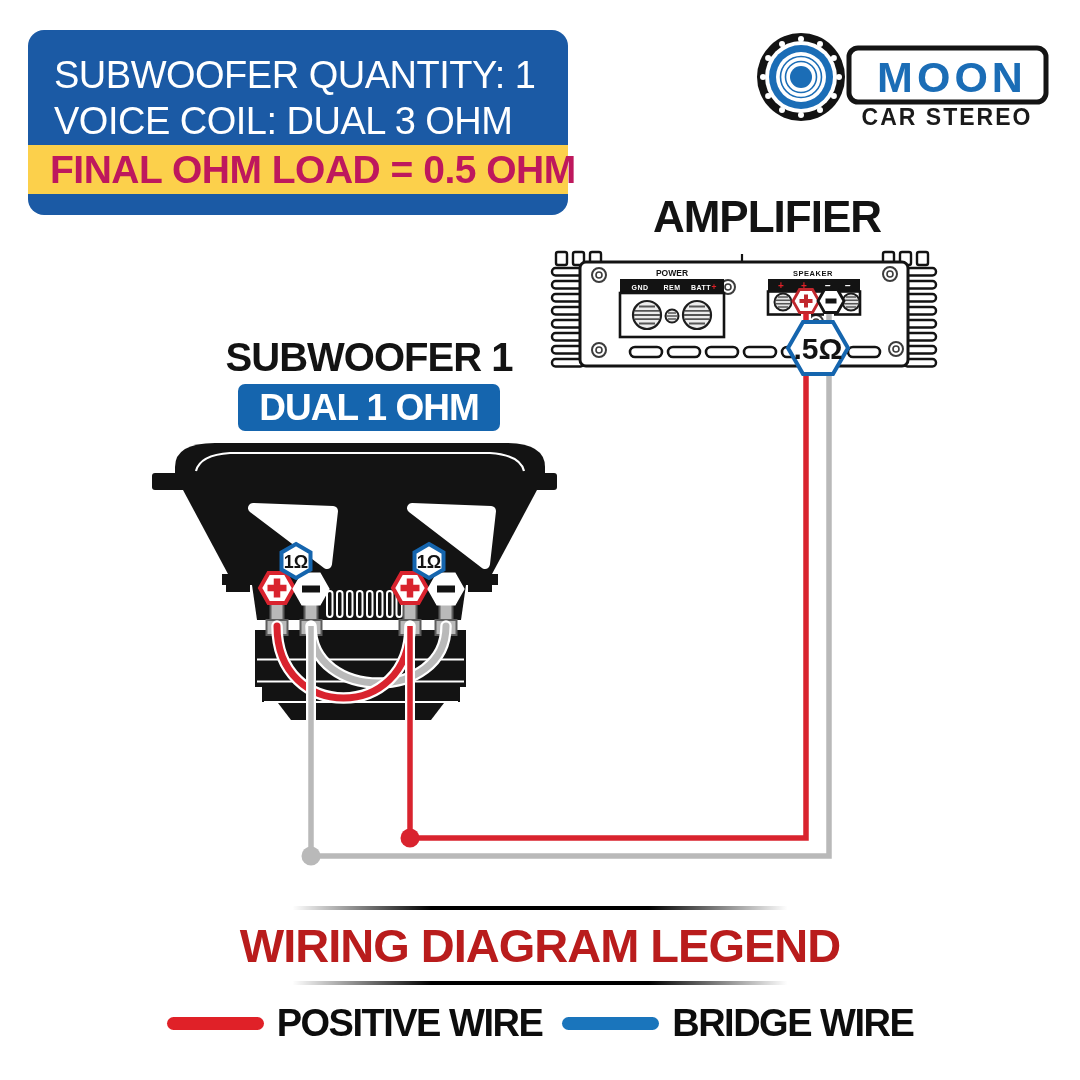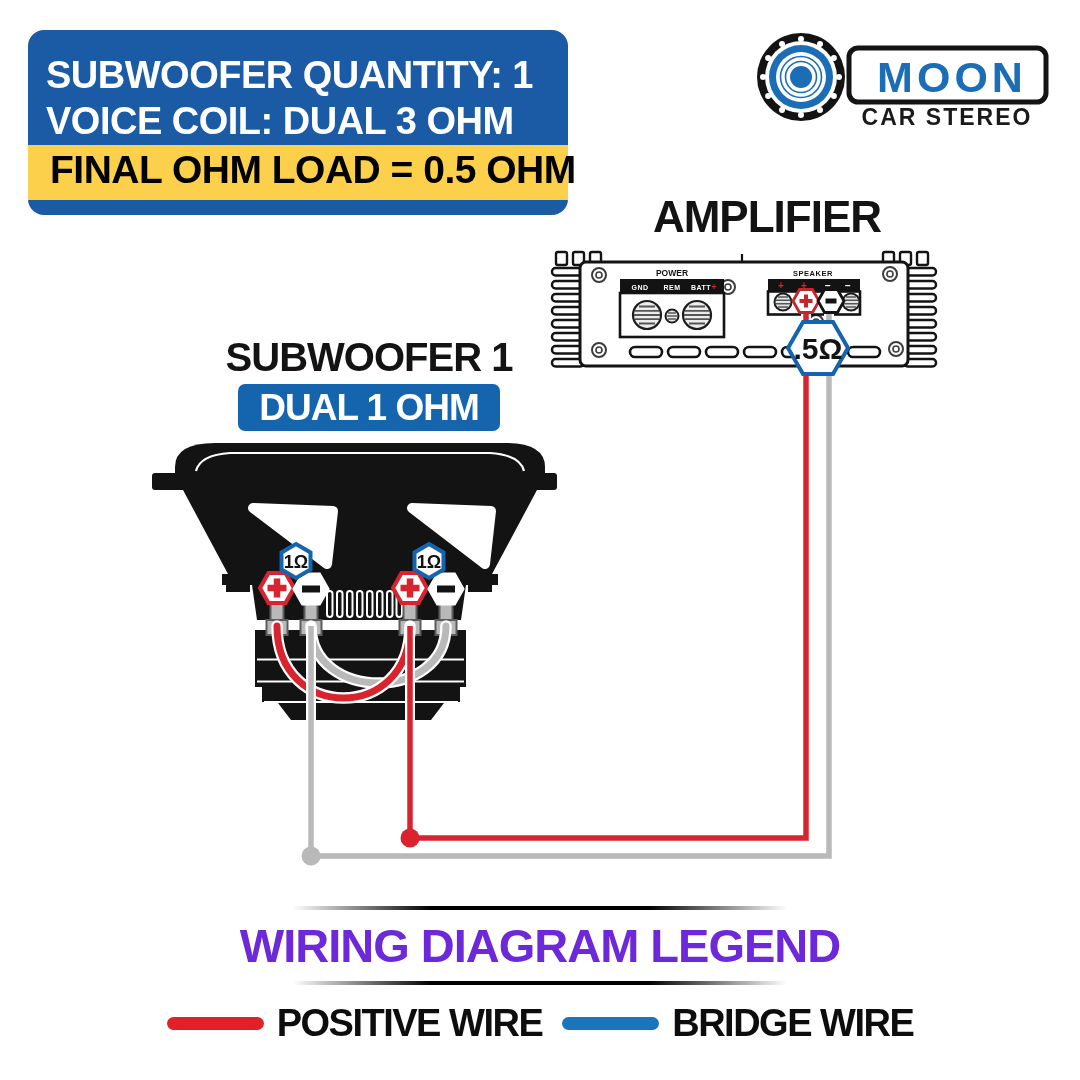--- a/index.html
+++ b/index.html
@@ -3,35 +3,35 @@
 <meta charset="utf-8">
 <style>
   html,body{margin:0;padding:0;background:#fff;}
   #page{position:relative;width:1080px;height:1080px;background:#fff;overflow:hidden;
         font-family:"Liberation Sans",sans-serif;}
   svg text{font-family:"Liberation Sans",sans-serif;}
 
   
   .info-box{position:absolute;left:28px;top:30px;width:540px;height:185px;
             background:#1b5aa5;border-radius:16px;}
-  .info-line{color:#fff;font-weight:700;font-size:38px;line-height:46px;
-             letter-spacing:-.5px;padding-left:18px;white-space:nowrap;}
+  .info-line{color:#fff;font-weight:400;font-size:38px;line-height:46px;
+             letter-spacing:-.5px;padding-left:26px;white-space:nowrap;}
   .info-line.first{padding-top:22px;}
-  .info-highlight{position:absolute;left:0;top:115px;width:100%;height:55px;
-                  background:#fcd04b;color:#000000;font-weight:700;font-size:39px;
+  .info-highlight{position:absolute;left:0;top:115px;width:100%;height:49px;
+                  background:#fcd04b;color:#be185d;font-weight:700;font-size:39px;
                   line-height:49px;letter-spacing:-.5px;}
   .info-highlight span{padding-left:22px;white-space:nowrap;}
 
   
   .divider{position:absolute;left:50%;transform:translateX(-50%);width:495px;height:4px;
            background:linear-gradient(90deg,rgba(0,0,0,0) 0%,#000 28%,#000 72%,rgba(0,0,0,0) 100%);}
   .divider.top{top:906px;}
   .divider.bottom{top:981px;}
   .legend-title{position:absolute;top:918px;left:0;width:100%;text-align:center;
-                color:#6d28d9;font-weight:700;font-size:47px;letter-spacing:-1px;}
+                color:#b91c1c;font-weight:700;font-size:47px;letter-spacing:-1px;}
   .legend-row{position:absolute;top:1002px;left:0;width:100%;display:flex;
               justify-content:center;align-items:center;gap:20px;}
   .legend-item{display:flex;align-items:center;gap:13px;}
   .legend-pill{width:97px;height:13px;border-radius:7px;background:#999;}
   .legend-label{color:#0d0d0d;font-weight:700;font-size:38px;letter-spacing:-1.5px;white-space:nowrap;}
 </style>
 </head>
 <body>
 
 <div id="page">

